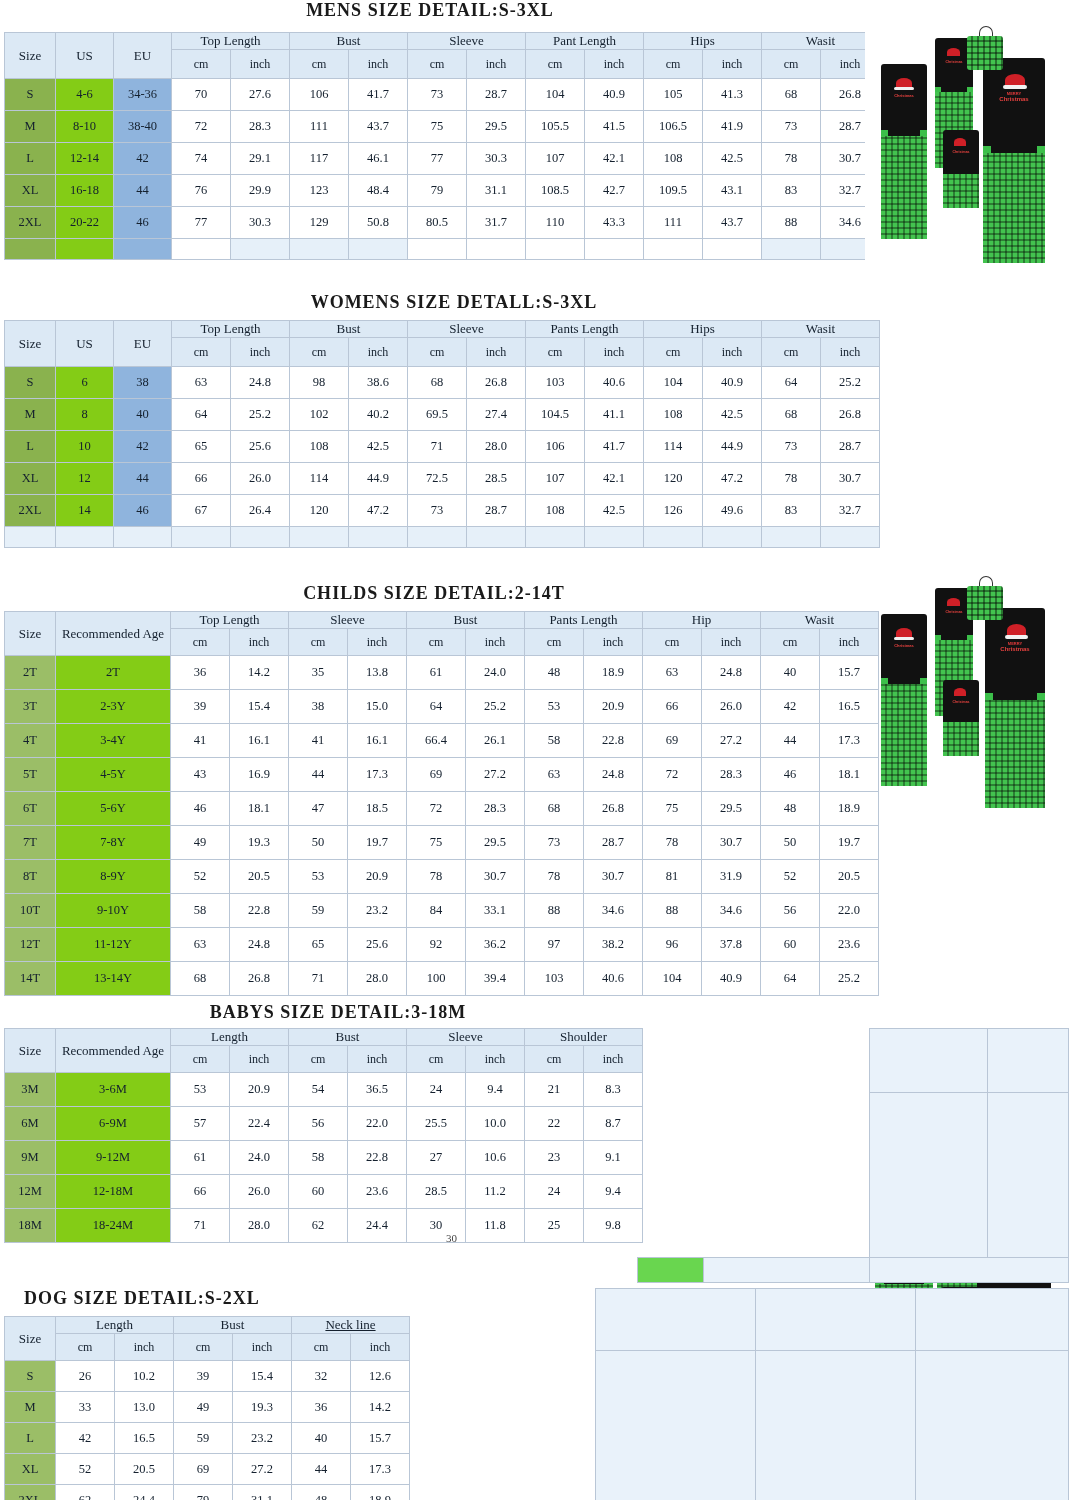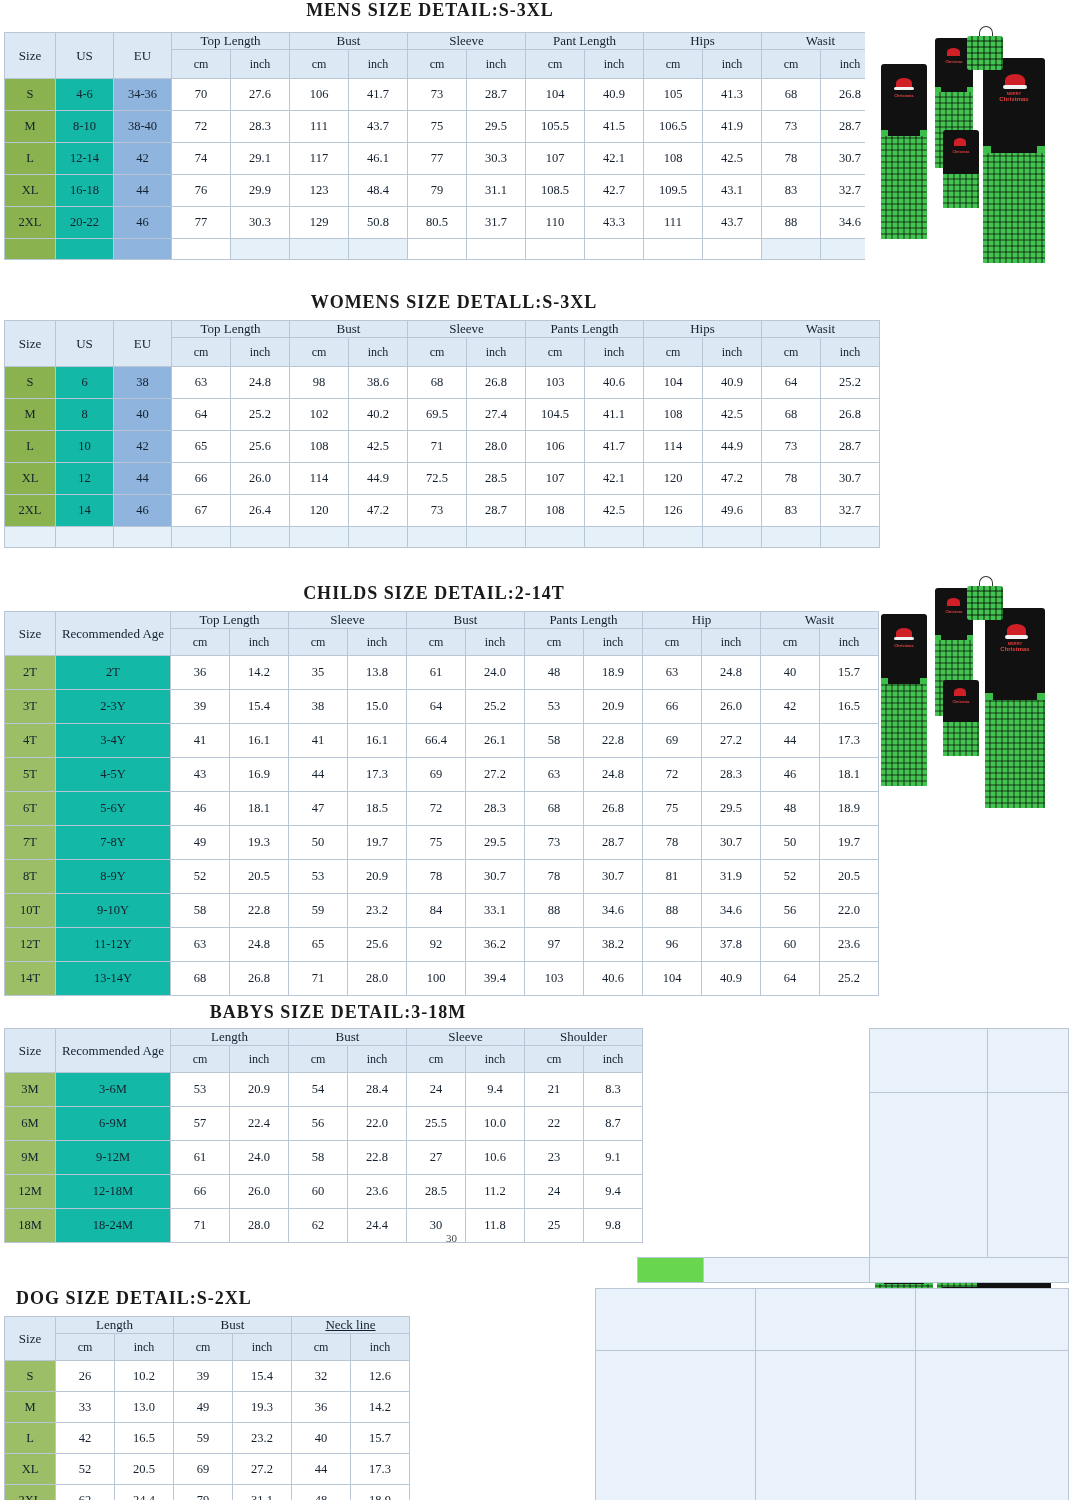--- a/index.html
+++ b/index.html
@@ -16,21 +16,21 @@
     vertical-align:middle;
     font-weight:400;
     color:#14202e;
     font-family:"Liberation Serif",serif;
     padding:0;
   }
   .hdr{background:#dce9f5;font-size:13px;}
   .hdr-sub{background:#dce9f5;font-size:12px;}
   .sz{background:#8ab24e;}
   .sz-alt{background:#9bbe67;}
-  .us{background:#14b8a6;}
+  .us{background:#84cc16;}
   .eu{background:#8fb4dd;}
   .plain{background:#ffffff;}
   .lightblue{background:#e6f0f9;}
   .filler{background:#e9f2fa;border:1px solid #b9c6d6;}
   .figure{position:absolute;}
   .pagenum{position:absolute;font-size:11px;color:#444;font-family:"Liberation Serif",serif;}
   
   .fam{position:relative;}
   .pj{position:absolute;}
   .pj .top{position:absolute;left:0;top:0;border-radius:3px 3px 0 0;background:#111;}
@@ -673,21 +673,21 @@
       <td class="hdr-sub" style="width:58px;">inch</td>
       <td class="hdr-sub" style="width:58px;">cm</td>
       <td class="hdr-sub" style="width:58px;">inch</td>
     </tr>
     <tr>
       <td class="sz-alt" style="height:33px;">3M</td>
       <td class="us">3-6M</td>
       <td class="plain">53</td>
       <td class="plain">20.9</td>
       <td class="plain">54</td>
-      <td class="plain">28.4</td>
+      <td class="plain">36.5</td>
       <td class="plain">24</td>
       <td class="plain">9.4</td>
       <td class="plain">21</td>
       <td class="plain">8.3</td>
     </tr>
     <tr>
       <td class="sz-alt" style="height:33px;">6M</td>
       <td class="us">6-9M</td>
       <td class="plain">57</td>
       <td class="plain">22.4</td>
@@ -741,21 +741,21 @@
 <div class="filler" style="position:absolute;left:869px;top:1028px;width:118px;height:64px;"></div>
 <div class="filler" style="position:absolute;left:987px;top:1028px;width:80px;height:64px;"></div>
 <div class="filler" style="position:absolute;left:869px;top:1092px;width:118px;height:165px;"></div>
 <div class="filler" style="position:absolute;left:987px;top:1092px;width:80px;height:165px;"></div>
 <div class="filler" style="position:absolute;left:637px;top:1257px;width:66px;height:24px;background:#69d64f;"></div>
 <div class="filler" style="position:absolute;left:703px;top:1257px;width:166px;height:24px;"></div>
 <div class="filler" style="position:absolute;left:869px;top:1257px;width:198px;height:24px;"></div>
 <div class="pagenum" style="left:446px;top:1232px;">30</div>
 
 <div class="section" style="left:0;top:1288px;width:1071px;">
-  <div class="sect-title" style="width:420px;text-align:left;padding-left:16px;">DOG SIZE DETAIL:S-2XL</div>
+  <div class="sect-title" style="width:420px;text-align:left;padding-left:24px;">DOG SIZE DETAIL:S-2XL</div>
 </div>
 
 <div class="section" style="left:4px;top:1316px;">
   <table>
     <tbody>
         <tr>
       <td class="hdr" rowspan="2" style="width:50px;height:30px;">Size</td>
       <td class="hdr" colspan="2" style="width:116px;">Length</td>
       <td class="hdr" colspan="2" style="width:116px;">Bust</td>
       <td class="hdr" colspan="2" style="width:116px;text-decoration:underline;">Neck line</td>

